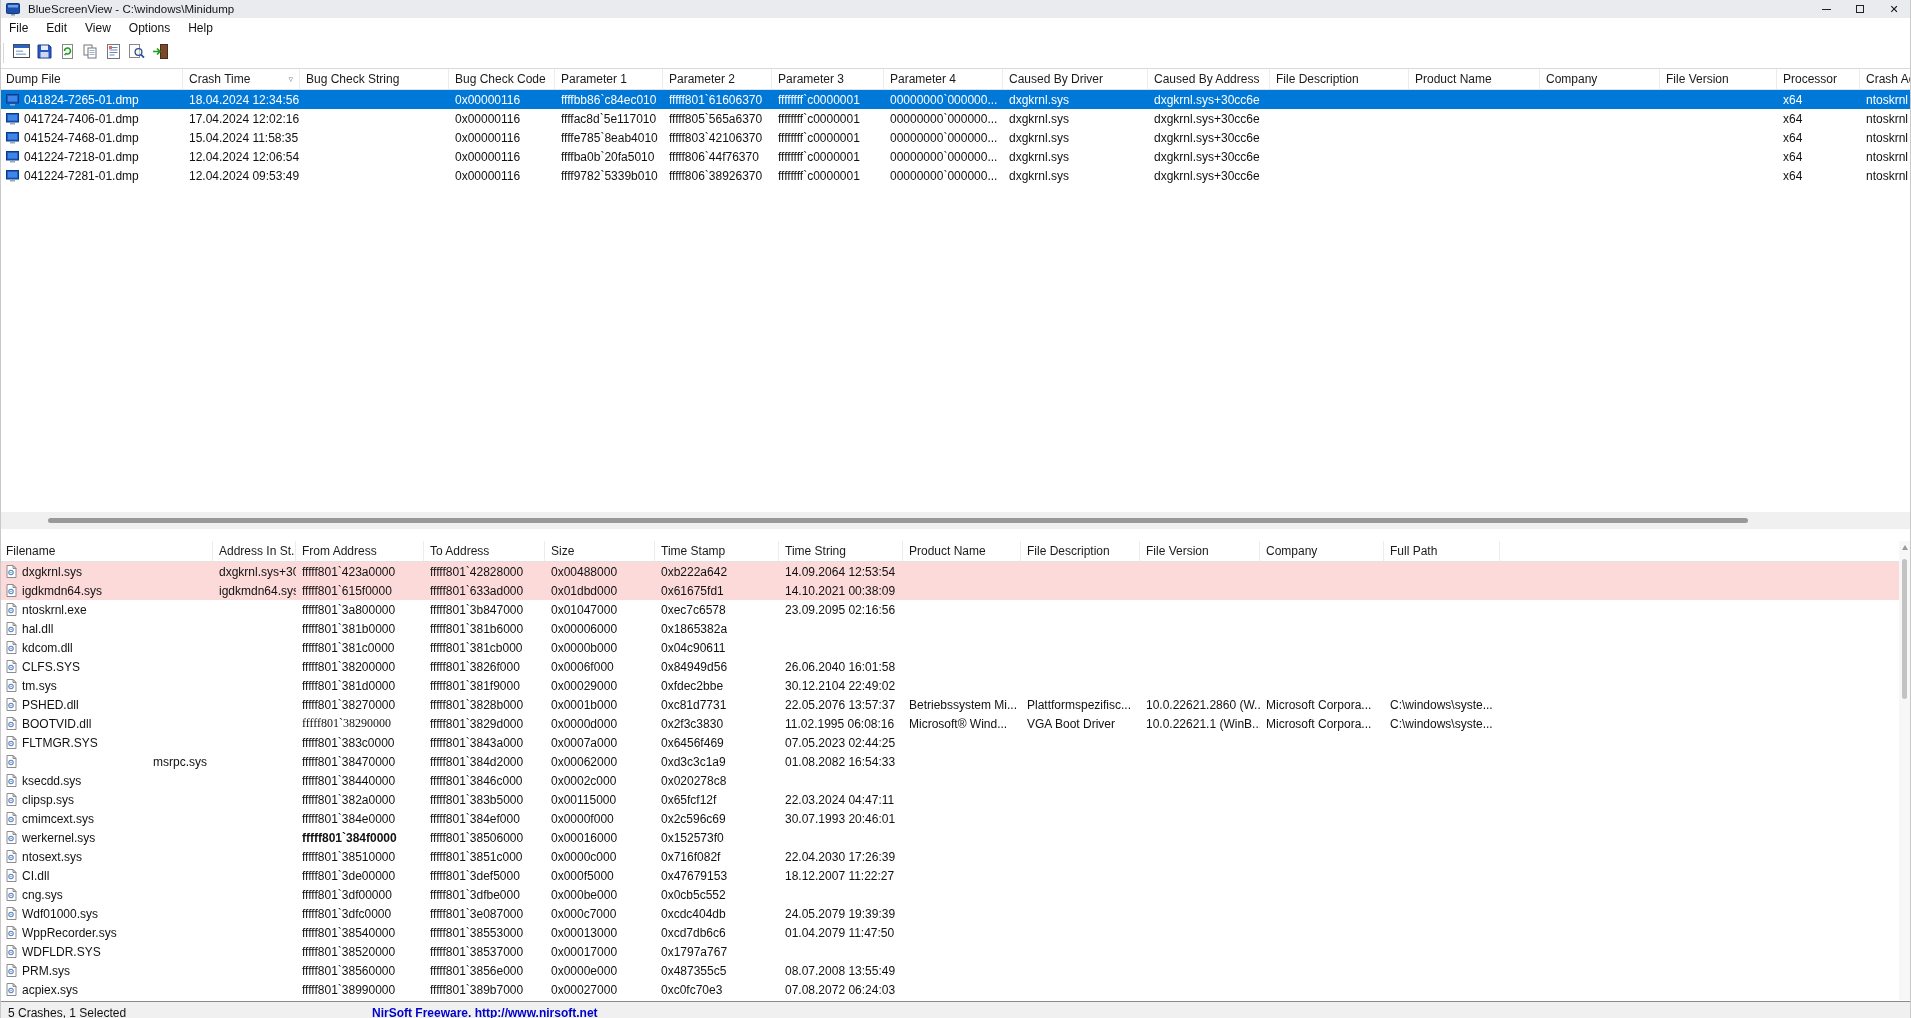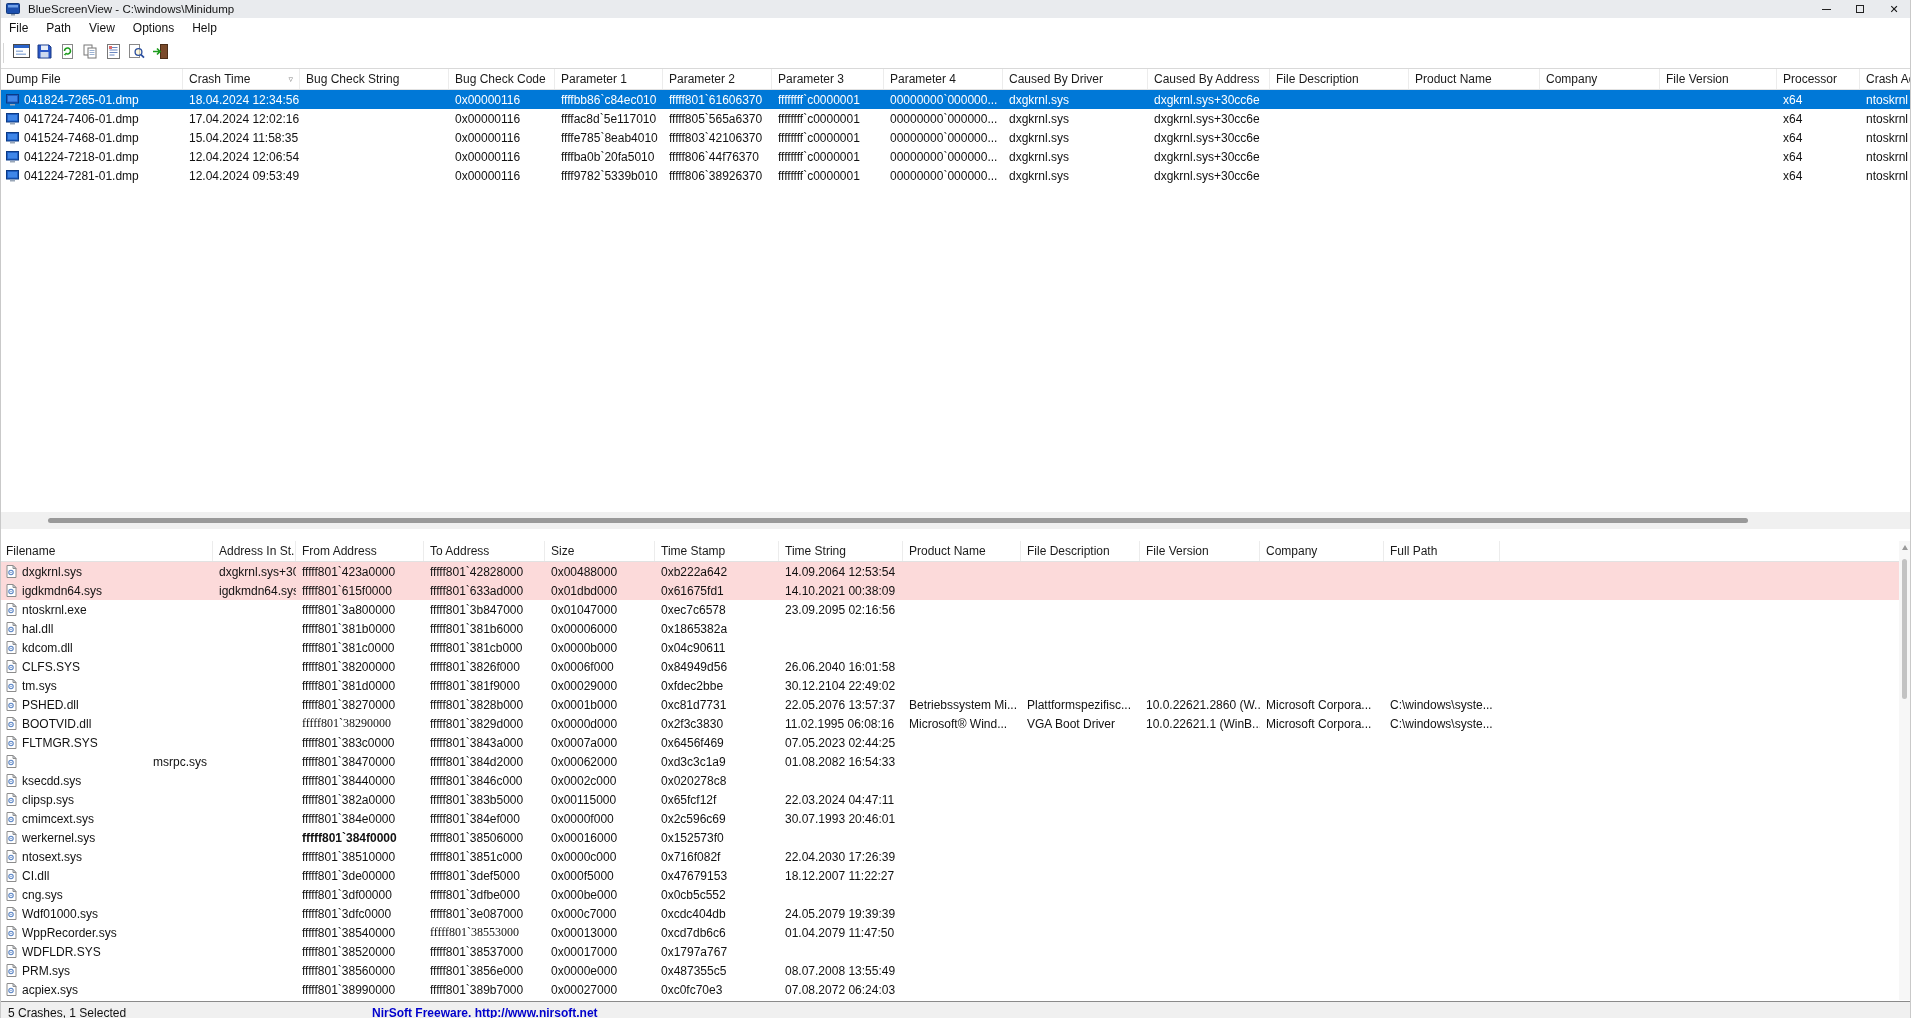--- a/index.html
+++ b/index.html
@@ -73,21 +73,21 @@
         <span class="glyph-max"></span>
       </div>
     <div class="win-btn">
         <span class="glyph-close">✕</span>
       </div>
   </div>
 </div>
 
 <div class="menubar" id="menubar">
     <span class="menu-item">File</span>
-    <span class="menu-item">Path</span>
+    <span class="menu-item">Edit</span>
     <span class="menu-item">View</span>
     <span class="menu-item">Options</span>
     <span class="menu-item">Help</span>
   </div>
 
 <div class="toolbar">
   <span class="tb-grip"></span>
   <div class="tb-btn">
       <span>
     <svg width="17" height="15">
@@ -1432,21 +1432,21 @@
             </svg>
           </span>
           <span>WppRecorder.sys</span>
         </div>
         <div class="tcell" style="width: 83px;">
           <span></span>
         </div>
         <div class="tcell" style="width: 128px;">
           <span>fffff801`38540000</span>
         </div>
-        <div class="tcell" style="width: 121px; font-family: Liberation Serif, serif;">
+        <div class="tcell" style="width: 121px;">
           <span>fffff801`38553000</span>
         </div>
         <div class="tcell" style="width: 110px;">
           <span>0x00013000</span>
         </div>
         <div class="tcell" style="width: 124px;">
           <span>0xcd7db6c6</span>
         </div>
         <div class="tcell" style="width: 124px;">
           <span>01.04.2079 11:47:50</span>

